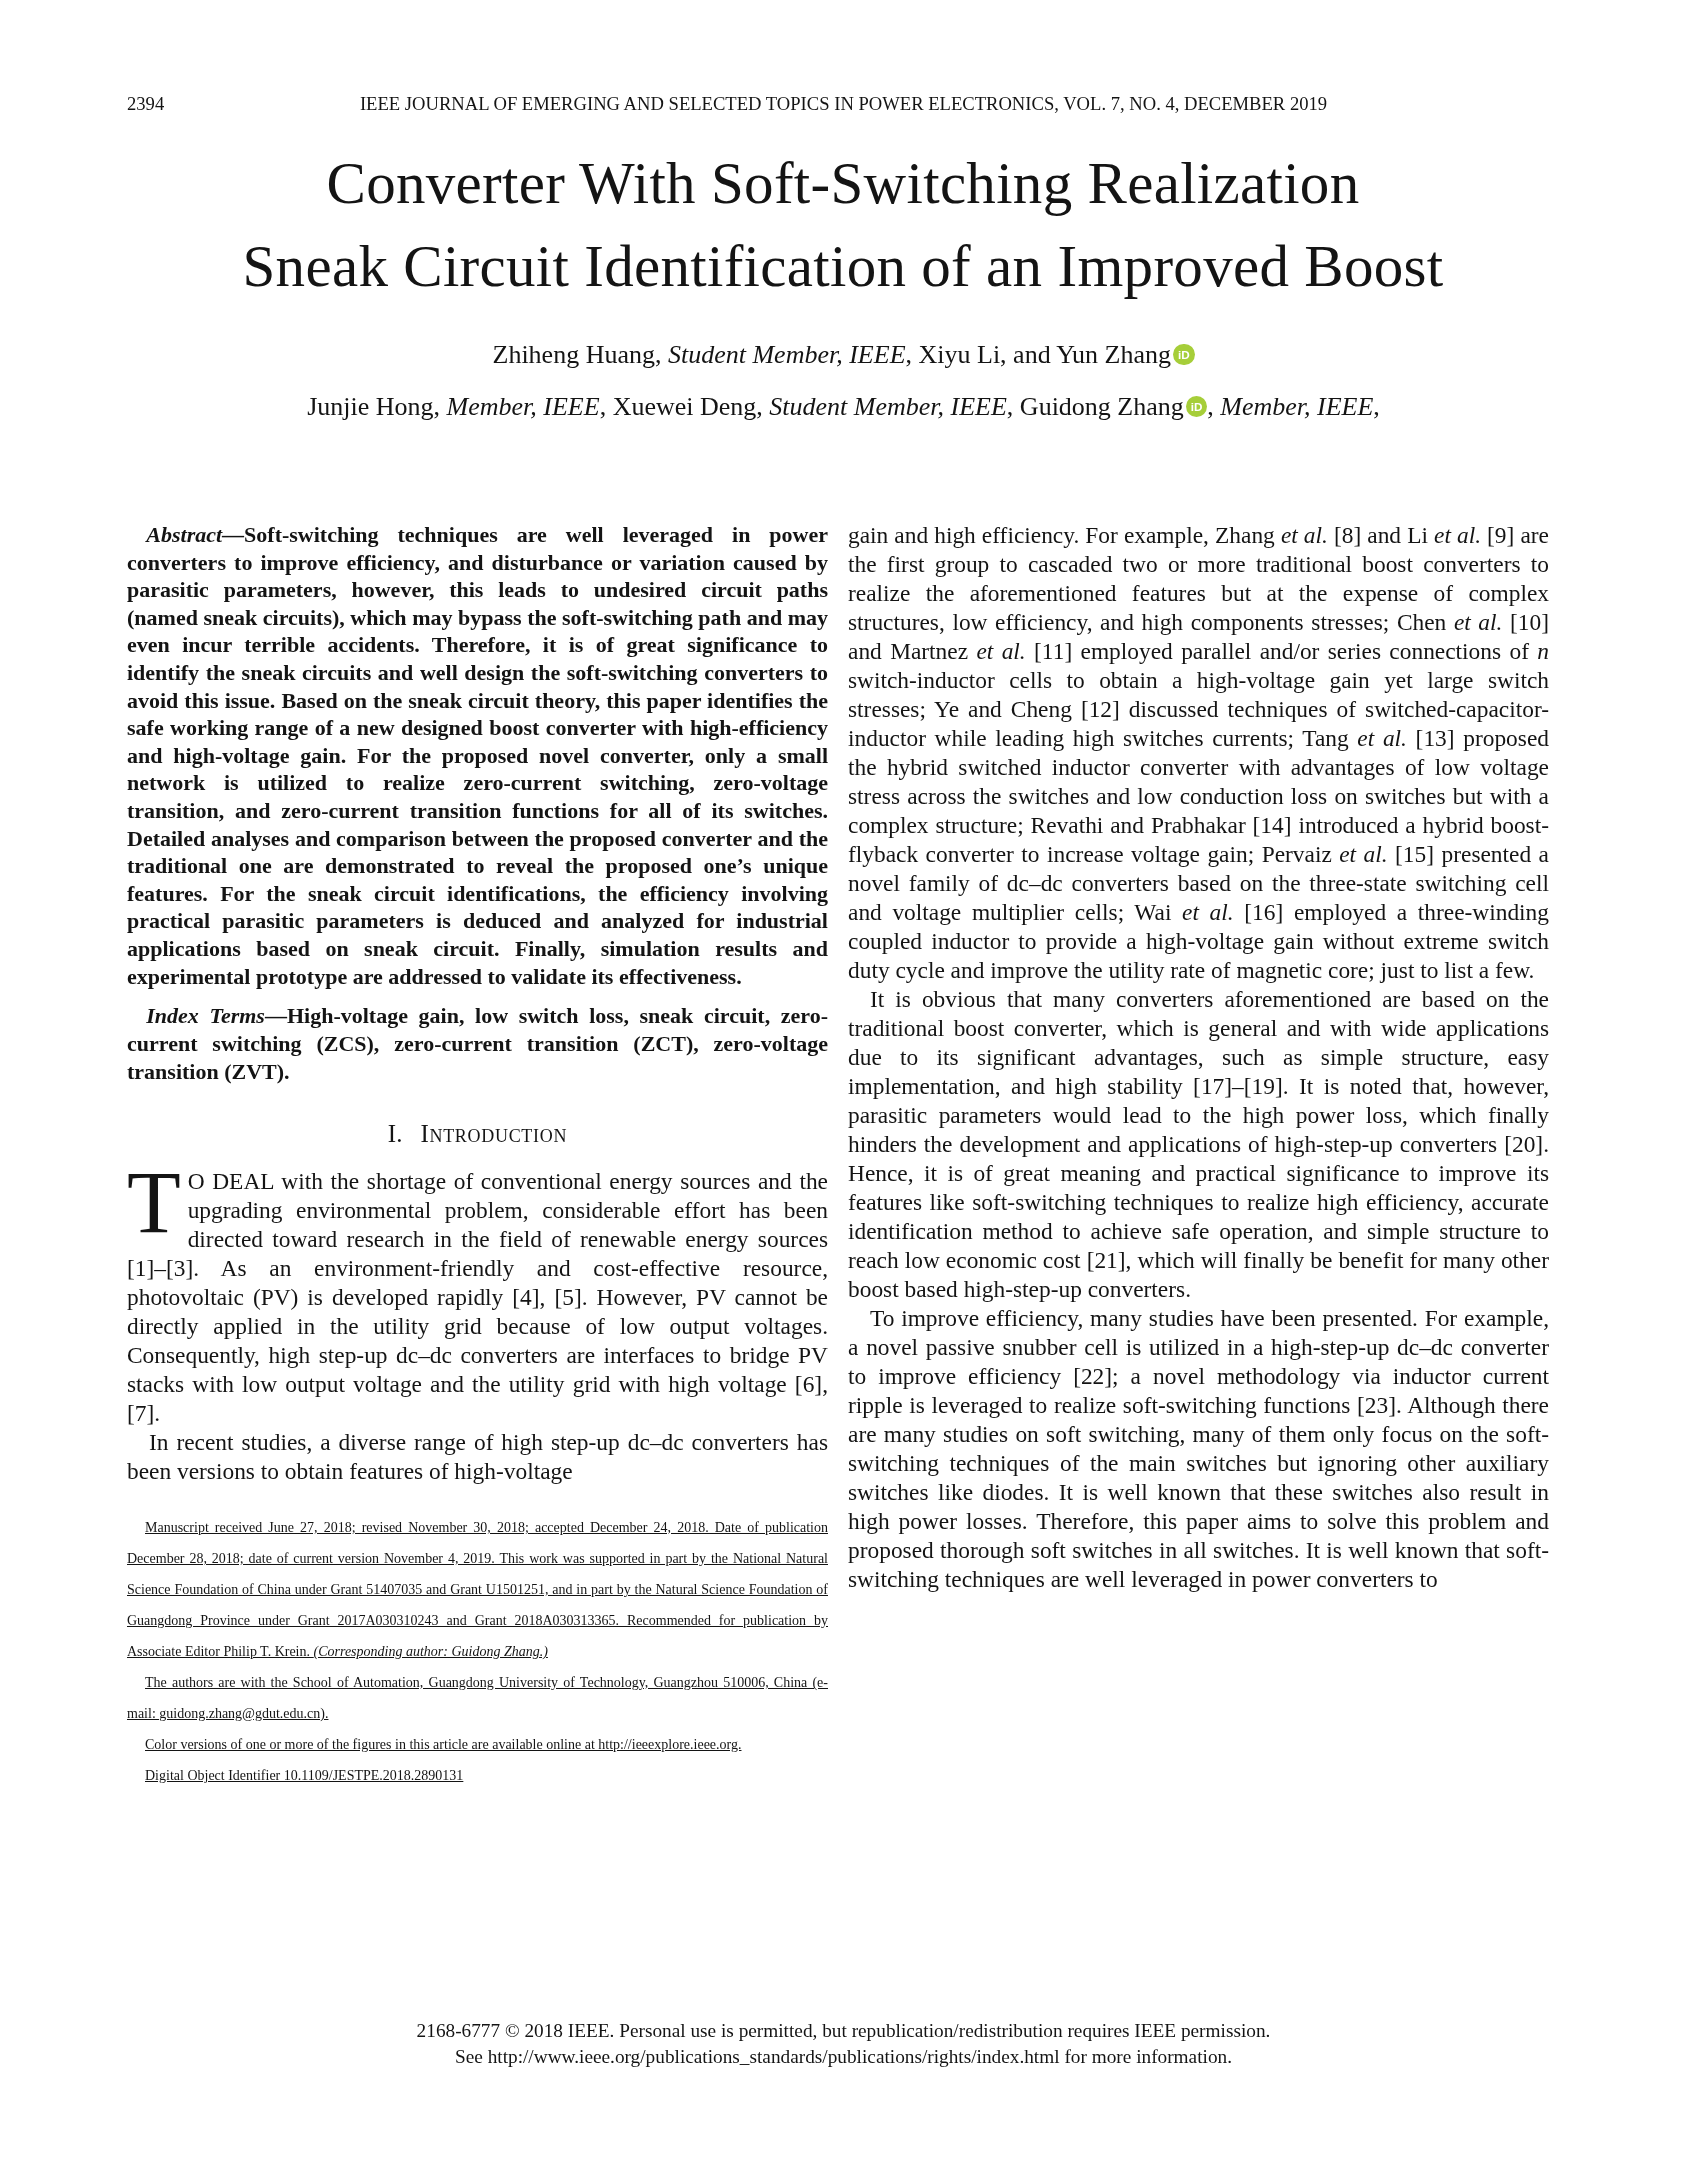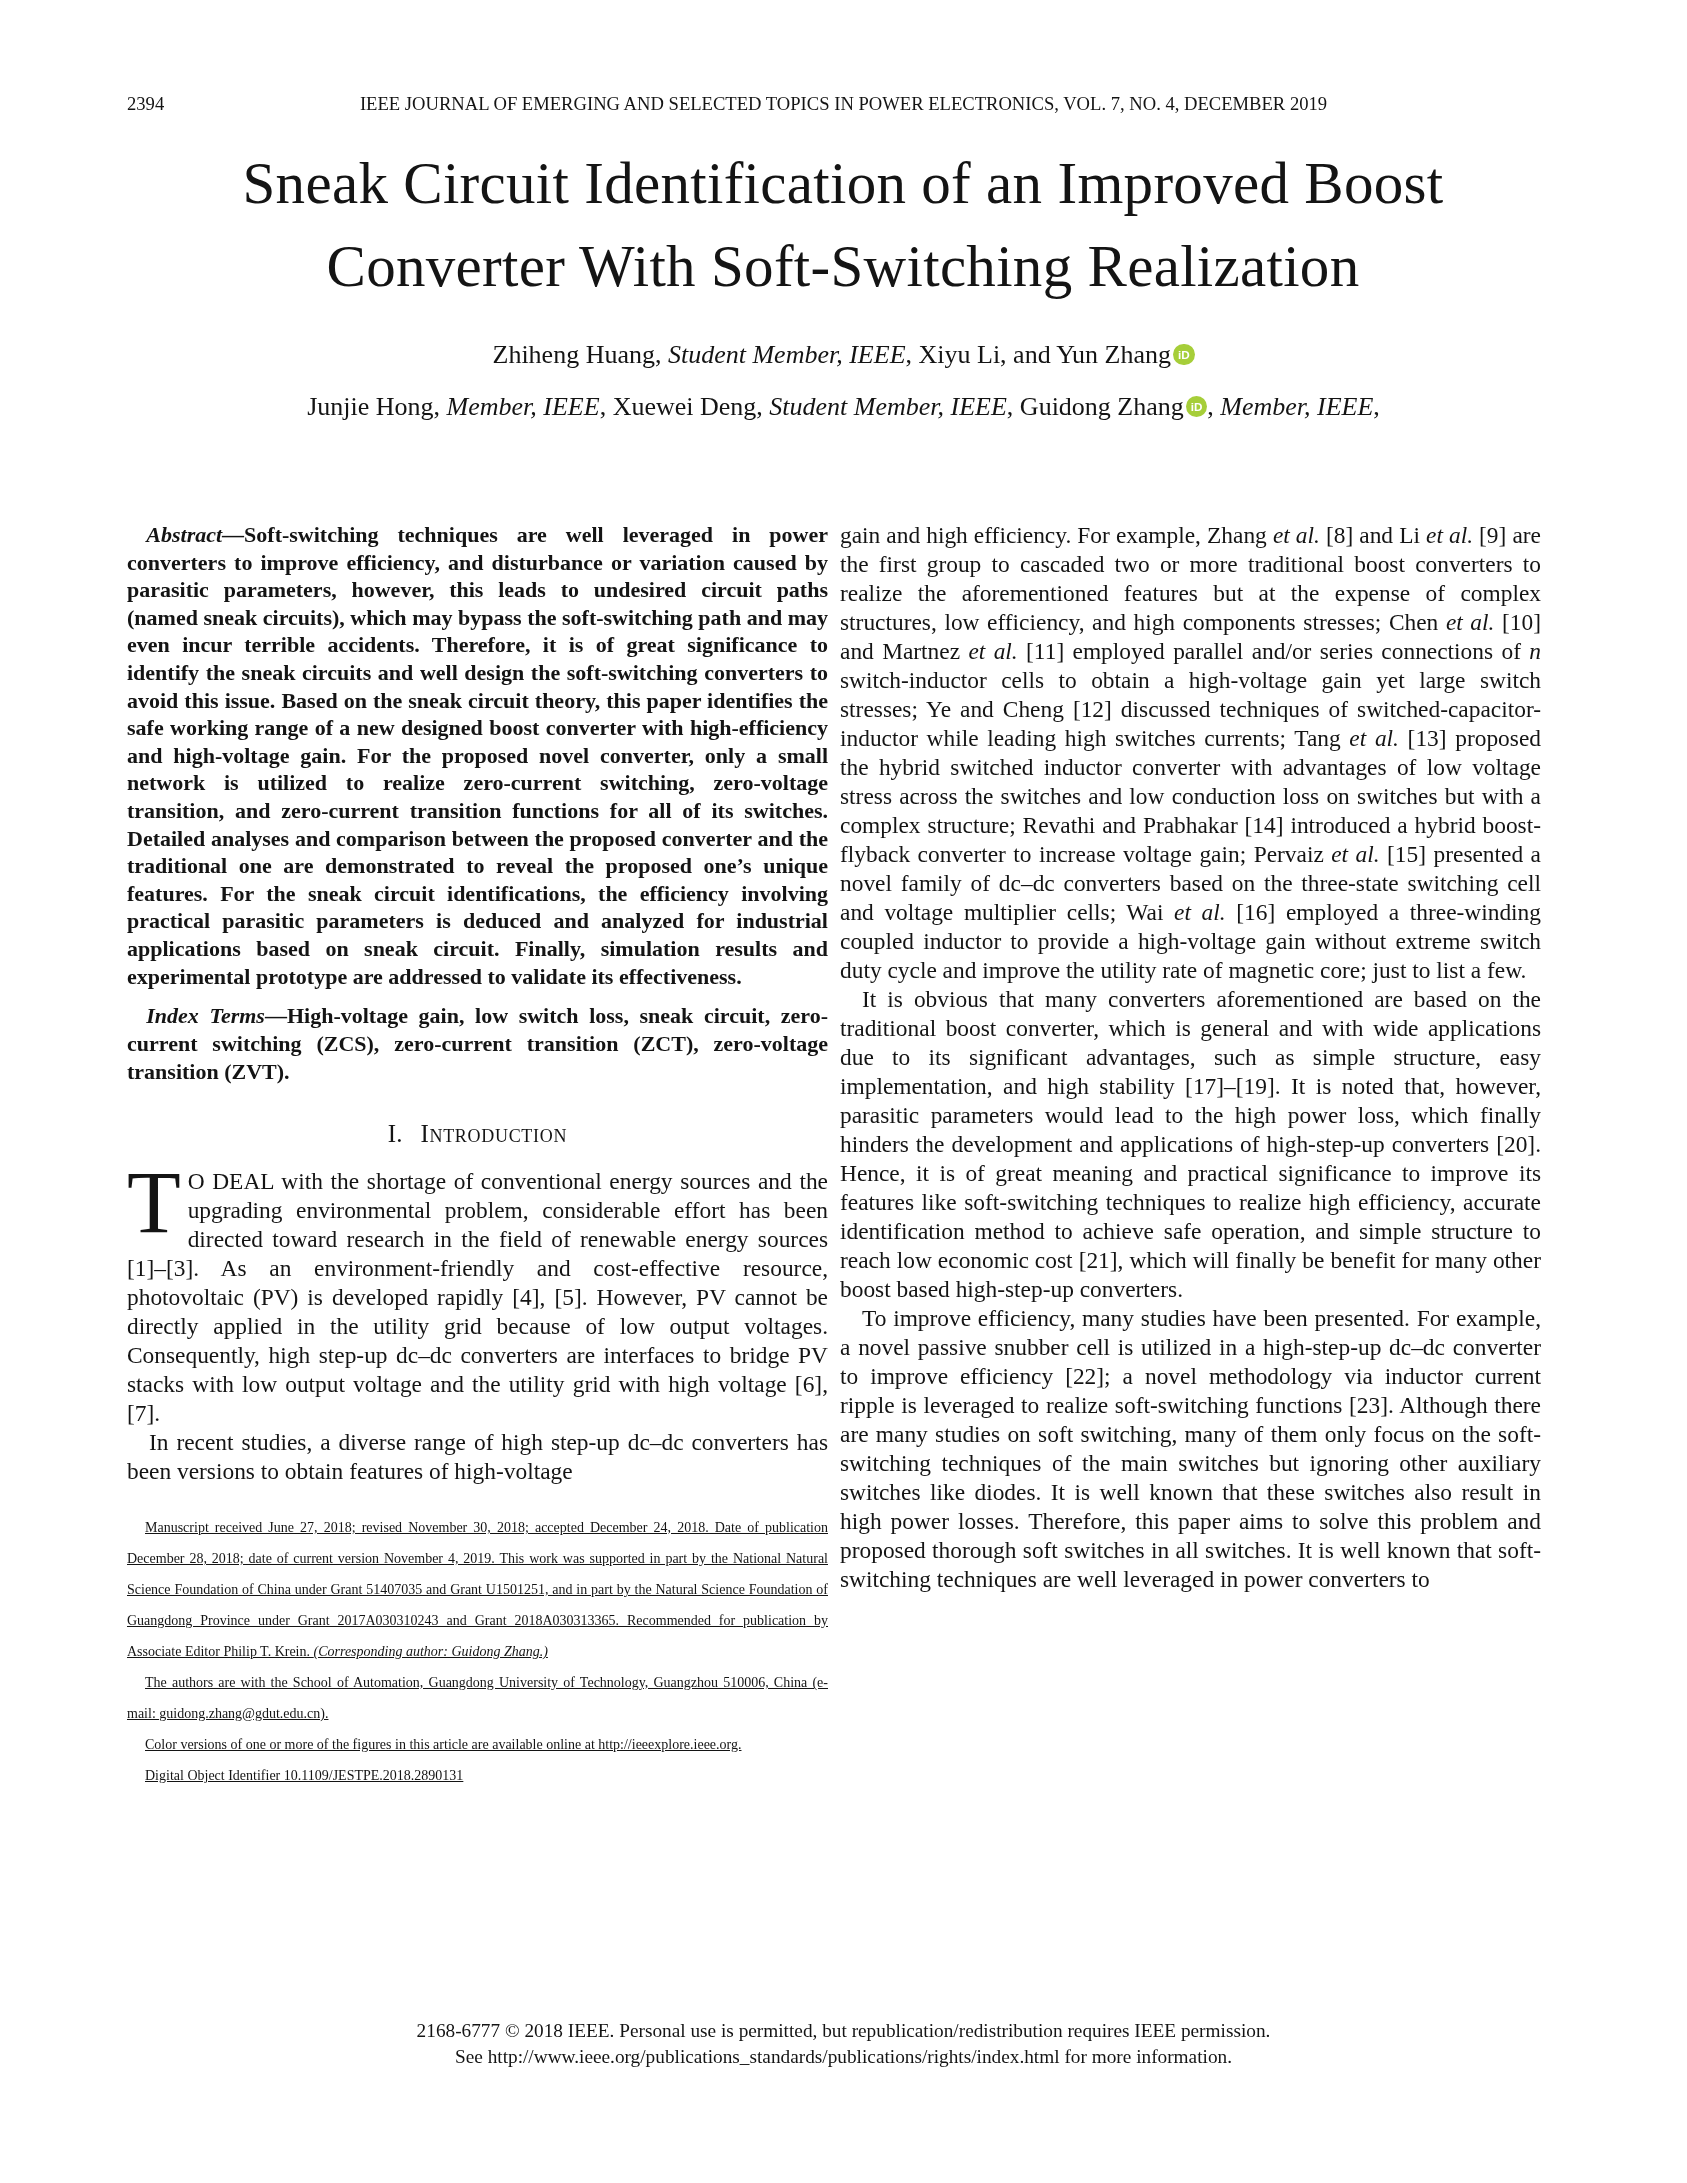--- a/index.html
+++ b/index.html
@@ -32,21 +32,21 @@
   .authors-line { display:block; }
   .seg-i { font-style:italic; }
   .icon-orcid {
     display:inline-block; width:21.4px; height:21.4px; border-radius:50%;
     background:#A6CE39; color:#ffffff; text-align:center;
     font-family:"Liberation Sans", sans-serif; font-weight:bold;
     font-size:11.7px; line-height:21.4px; vertical-align:4.1px; margin-left:2.1px;
   }
   .columns {
     position:absolute; top:521px; left:127px; width:1433px;
-    display:flex; gap:12px;
+    display:flex; gap:20px;
   }
   .col { width:701px; }
   p.abstract, p.index-terms {
     font-size:22px; line-height:27.6px; font-weight:bold;
     text-align:justify; text-indent:19.3px;
   }
   p.index-terms { margin-top:12.4px; }
   .section-heading {
     margin-top:34px; margin-bottom:18px;
     text-align:center; font-size:25px; line-height:30px; font-weight:400;
@@ -72,22 +72,22 @@
 <body>
 
 <div class="page">
 
   <div class="running-head">
     <span class="pageno">2394</span>
     <span class="journal">IEEE JOURNAL OF EMERGING AND SELECTED TOPICS IN POWER ELECTRONICS, VOL. 7, NO. 4, DECEMBER 2019</span>
   </div>
 
   <h1 class="title-block">
+    <span>Converter With Soft-Switching Realization</span>
     <span>Sneak Circuit Identification of an Improved Boost</span>
-    <span>Converter With Soft-Switching Realization</span>
   </h1>
 
   <div class="authors-block">
     <span class="authors-line"><span>Zhiheng Huang, </span><span class="seg-i">Student Member, IEEE</span><span>, Xiyu Li, and Yun Zhang</span><span class="icon-orcid">iD</span></span>
     <span class="authors-line"><span>Junjie Hong, </span><span class="seg-i">Member, IEEE</span><span>, Xuewei Deng, </span><span class="seg-i">Student Member, IEEE</span><span>, Guidong Zhang</span><span class="icon-orcid">iD</span><span>, </span><span class="seg-i">Member, IEEE</span><span>,</span></span>
   </div>
 
   <div class="columns">
 
     <div class="col">

